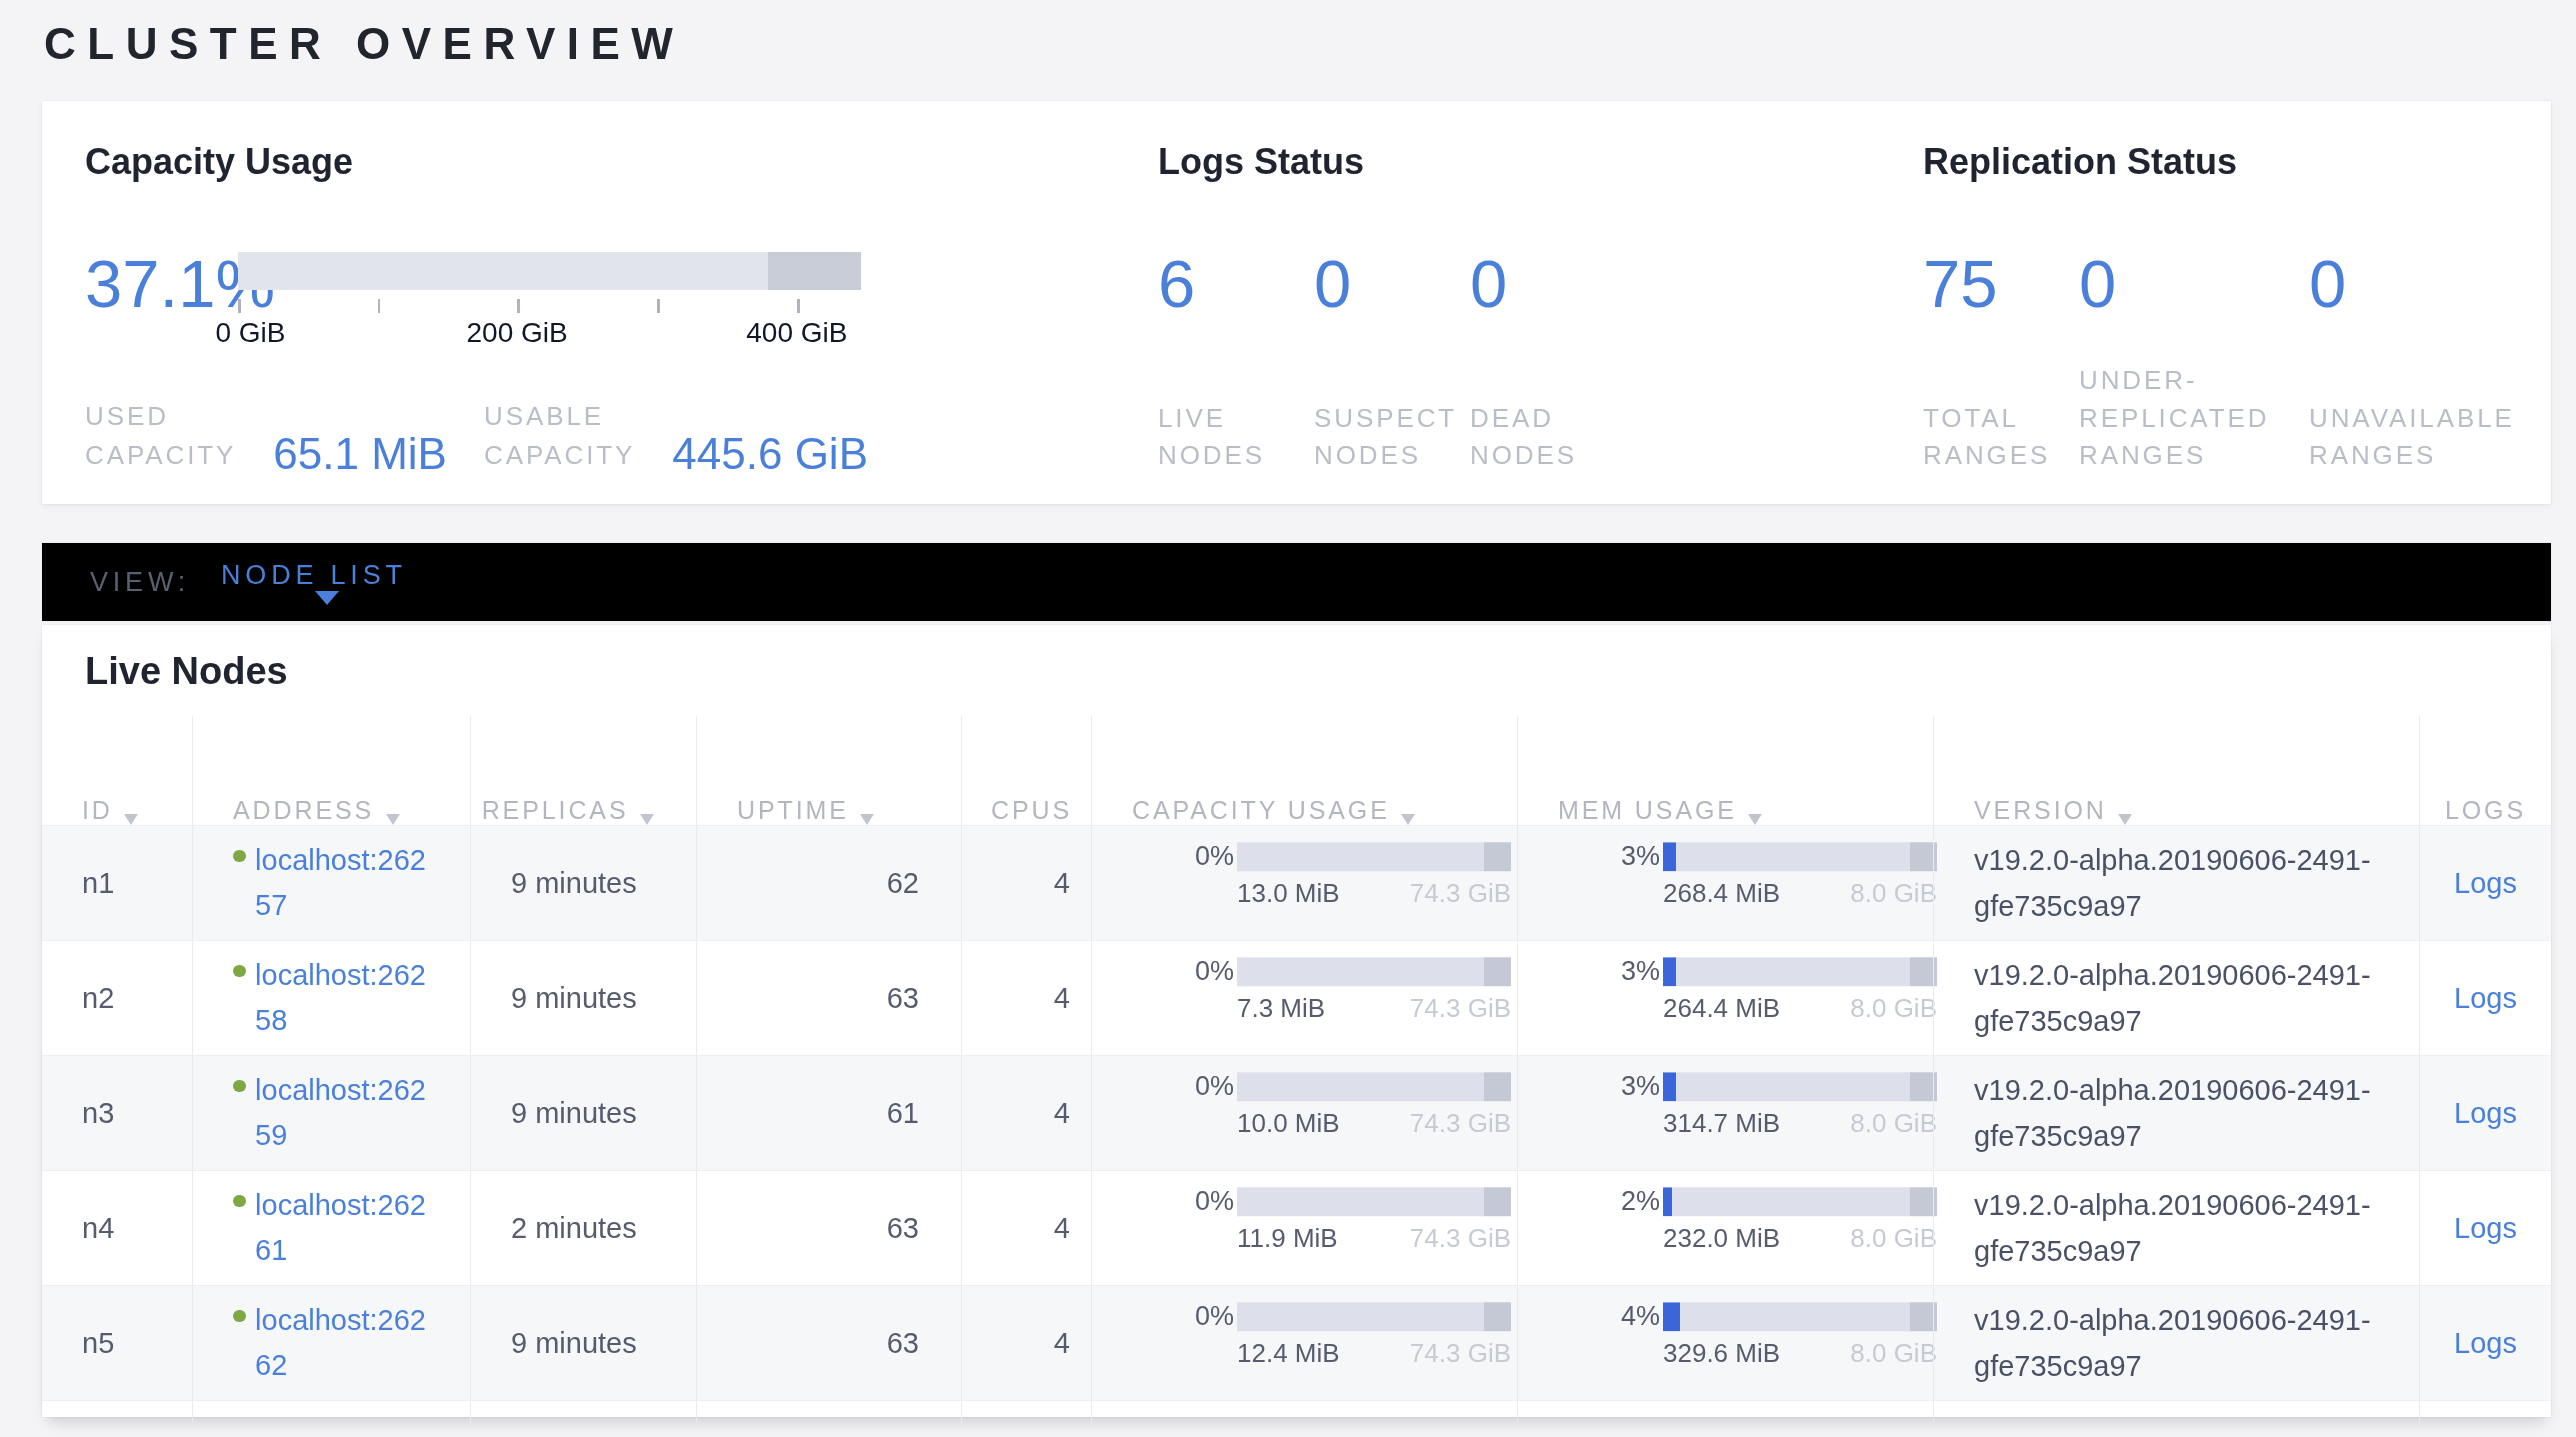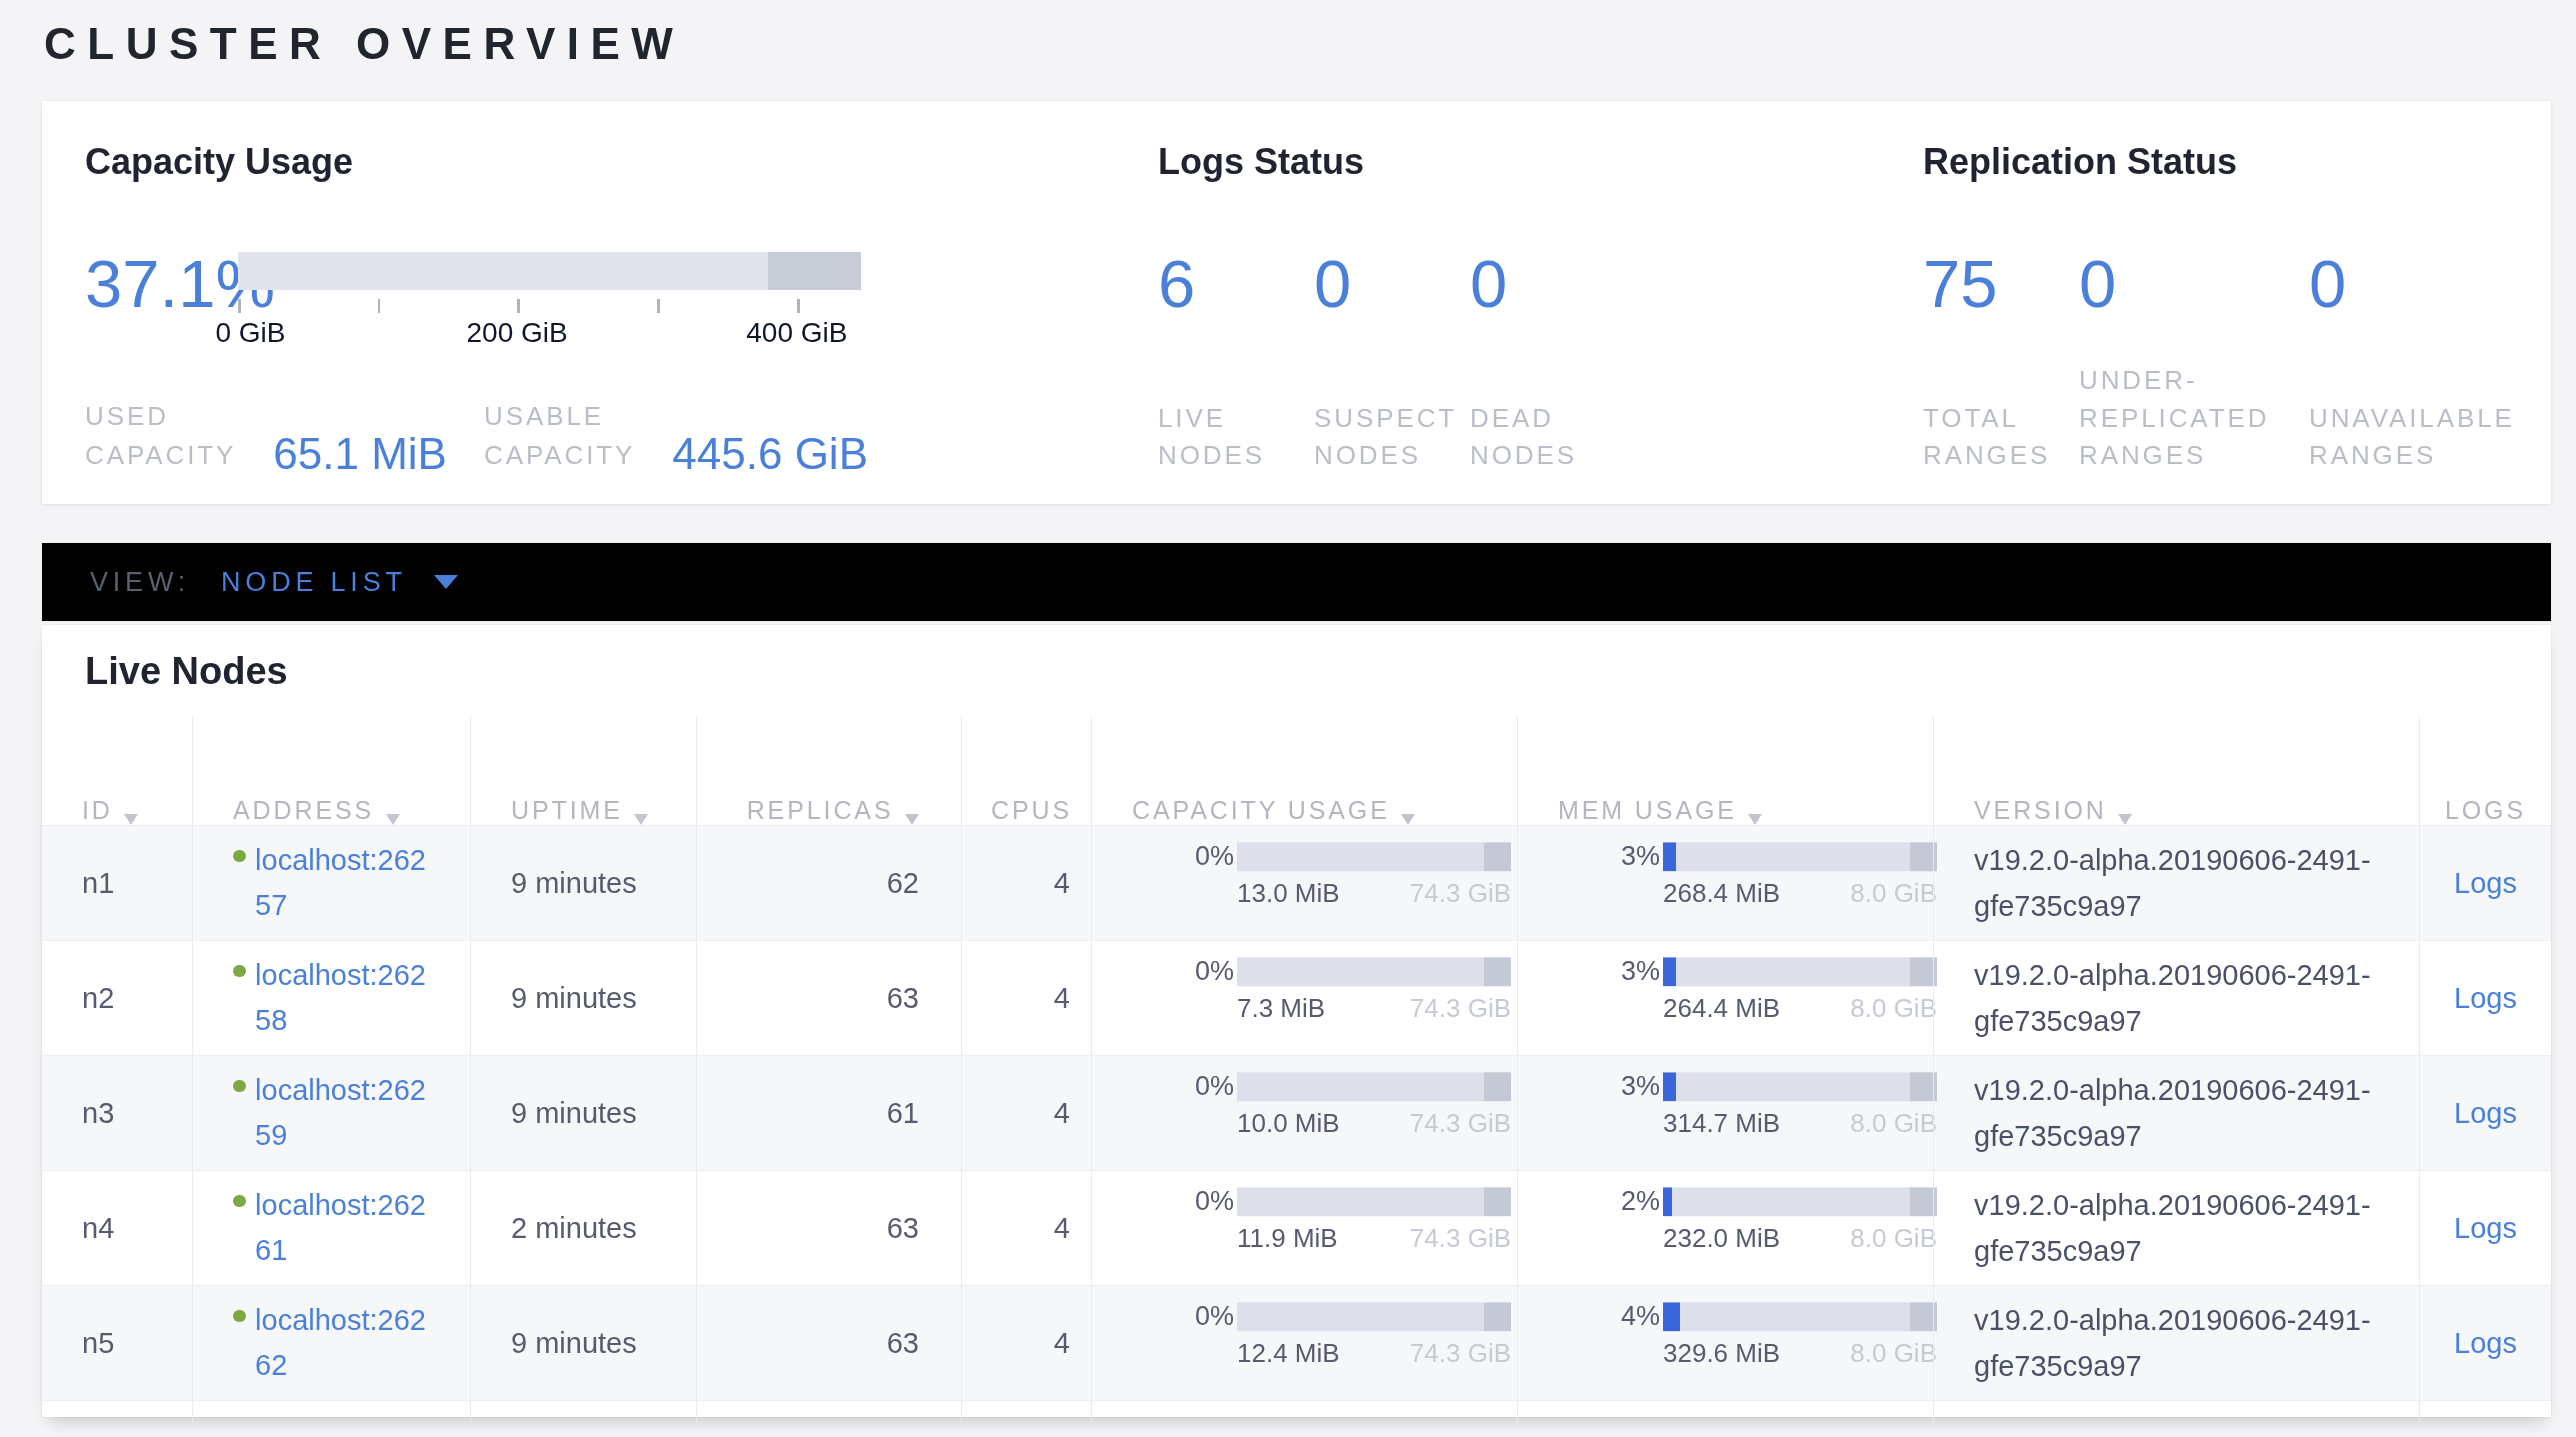--- a/index.html
+++ b/index.html
@@ -63,21 +63,21 @@
   .cap-stat:nth-child(1) .stat-label{ width:173px; }
   .cap-stat:nth-child(2) .stat-label{ width:173px; }
   .cap-value { font-size:44px; color:#4a80d9; margin:0 0 -3.8px 15.3px; white-space:nowrap; }
   
   .view-bar {
     position:absolute; top:543px; left:42px; width:2509px; height:78px;
     background:#000000; box-shadow:0 0 1px rgba(0,0,0,.15);
     display:flex; align-items:center; padding-left:48px;
   }
   .view-label { font-size:27px; letter-spacing:4.8px; color:#596070; }
-  .view-select { display:flex; align-items:center; margin-left:31px; cursor:pointer; }
+  .view-select { display:flex; align-items:center; margin-left:31px; cursor:pointer;flex-direction:column; }
   .view-selected { font-size:27px; letter-spacing:4.8px; color:#4a80d9; font-weight:500; }
   .caret-down {
     width:0; height:0; margin-left:27px;
     border-left:12.5px solid transparent; border-right:12.5px solid transparent;
     border-top:14.4px solid #4a80d9;
   }
   
   .table-card { top:625px; height:792px; box-shadow:0 0 1px rgba(0,0,0,.18), 0 9.6px 15.3px -5.7px rgba(0,0,0,.18); }
   .table-title { padding:25px 0 0 43px; font-size:38px; font-weight:700; color:#1f2430; }
   .ntable { margin-top:23px; }
@@ -216,26 +216,26 @@
   <div class="ntable">
     <div class="thead">
       <div class="hcell">
           <span>ID</span>
           <span class="sort-icon"></span>
         </div>
       <div class="hcell">
           <span>ADDRESS</span>
           <span class="sort-icon"></span>
         </div>
+      <div class="hcell right">
+          <span>REPLICAS</span>
+          <span class="sort-icon"></span>
+        </div>
       <div class="hcell">
           <span>UPTIME</span>
-          <span class="sort-icon"></span>
-        </div>
-      <div class="hcell right">
-          <span>REPLICAS</span>
           <span class="sort-icon"></span>
         </div>
       <div class="hcell right-sm">
           <span>CPUS</span>
         </div>
       <div class="hcell">
           <span>CAPACITY USAGE</span>
           <span class="sort-icon"></span>
         </div>
       <div class="hcell">

